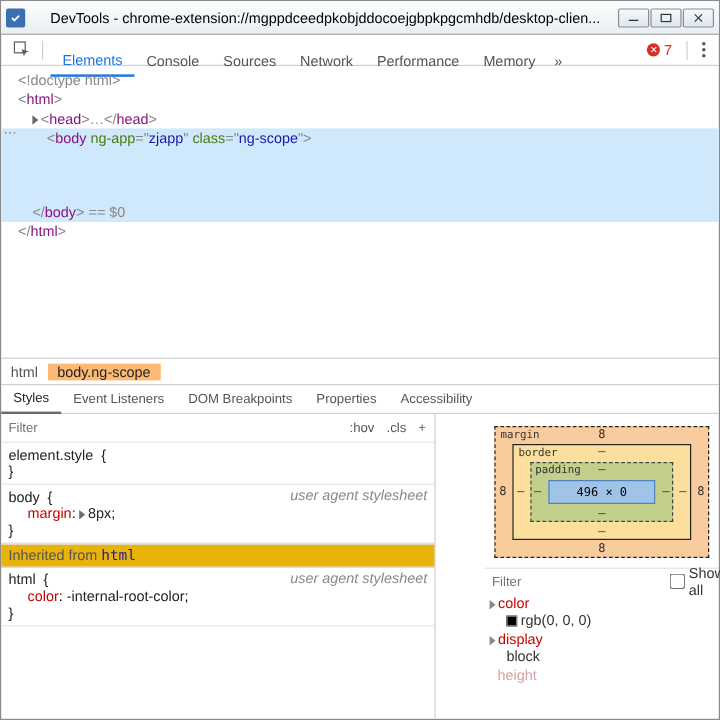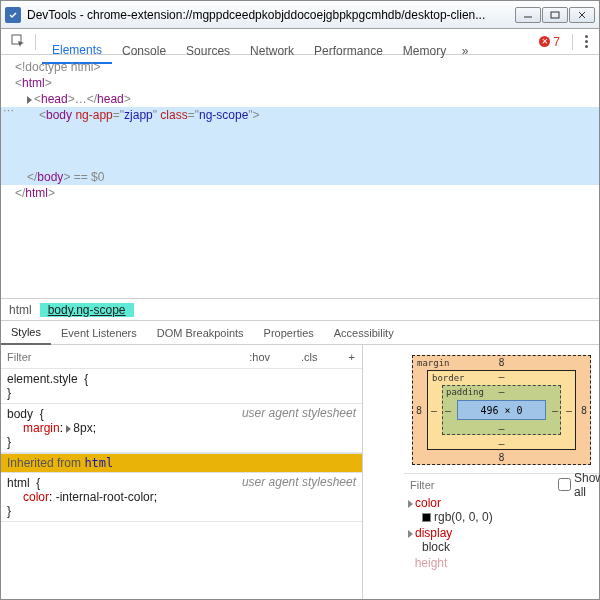--- a/index.html
+++ b/index.html
@@ -1,60 +1,60 @@
 <!DOCTYPE html>
 <html><head>
 <meta charset="utf-8">
 <style>
 * { margin:0; padding:0; box-sizing:border-box; font-family:"Segoe UI",Arial,sans-serif; font-size:12px; }
 body { background:#fff; width:600px; height:600px; overflow:hidden; }
 .window { width:600px; height:600px; border:1px solid #8a8a8a; display:flex; flex-direction:column; }
 .titlebar { height:28px; background:linear-gradient(#fdfefe,#e8eef4); border-bottom:1px solid #a0a0a0; display:flex; align-items:center; padding:0 4px; }
 .titlebar .app-icon { width:16px; height:16px; background:#3c6fb1; border-radius:2px; margin-right:6px; display:flex; align-items:center; justify-content:center; }
 .titlebar .app-icon svg { fill:#fff; }
-.titlebar .title-text { flex:1; color:#000; white-space:nowrap; overflow:hidden; text-overflow:ellipsis; font-size:12px;}
+.titlebar .title-text { flex:1; color:#000; white-space:nowrap; overflow:hidden; text-overflow:ellipsis; font-size:12px;text-align:center;}
 .win-controls { display:flex; gap:1px; }
 .win-btn { width:26px; height:16px; border:1px solid #8a8a8a; background:linear-gradient(#f6f9fc,#dde6ef); border-radius:2px; display:flex; align-items:center; justify-content:center; font-size:10px; }
 .toolbar { height:26px; border-bottom:1px solid #d0d0d0; display:flex; align-items:center; padding:0 6px; gap:2px; }
 .tool-icon { width:22px; height:22px; display:flex; align-items:center; justify-content:center; border-radius:3px; }
 .tool-icon.inspect { color:#5a5a5a; }
 .sep { width:1px; height:16px; background:#d0d0d0; margin:0 4px;}
 .tabs { display:flex; gap:0; flex:1;margin-top:19px; }
 .tab { padding:0 10px; height:26px; display:flex; align-items:center; color:#555; cursor:default; }
 .tab.active { border-bottom:2px solid #1a73e8; color:#1a73e8; }
 .more-tabs { width:18px; display:flex; align-items:center; justify-content:center; color:#555;}
 .err-badge { display:flex; align-items:center; gap:3px; color:#d93025; font-size:11px; padding:0 6px;}
 .err-badge .dot { width:11px; height:11px; border-radius:50%; background:#d93025; color:#fff; font-size:8px; display:flex; align-items:center; justify-content:center; }
 .kebab { width:14px; display:flex; flex-direction:column; align-items:center; gap:2px; padding:0 4px;}
 .kebab span { width:3px; height:3px; background:#5a5a5a; border-radius:50%;}
 .elements { flex:0 0 243px; overflow:auto; font-family:Consolas,Menlo,monospace; font-size:11px; padding:4px 0; position:relative;}
 .line { padding:1px 0 1px 14px; white-space:pre; }
 .line.indent1{ padding-left:26px;}
 .gutter-dots{ position:absolute; left:2px; color:#888; font-size:11px;}
 .tok-punc{color:#888;}
 .tok-tag{color:#881280;}
-.tok-attr{color:#b91c1c;}
+.tok-attr{color:#4d7c0f;}
 .tok-val{color:#1a1aa6;}
 .tok-doctype{color:#888;}
 .tok-eqobj{color:#888;}
 .row-body-sel{height:78px; background:#cfe8fc; padding-left:38px; display:flex; flex-direction:column; justify-content:space-between;}
 .row-body-sel .top{padding-top:1px;}
 .row-body-sel .bottom{padding-bottom:1px; padding-left:0; margin-left:-12px;}
 .tri{display:inline-block;width:0;height:0;border-top:4px solid transparent;border-bottom:4px solid transparent;border-left:5px solid #6d6d6d;margin-right:2px;vertical-align:middle;}
 .breadcrumb{height:22px;border-top:1px solid #d0d0d0;display:flex;align-items:center;font-size:11px;}
 .bc-item{padding:0 8px;color:#555;}
-.bc-item.active{background:#5eead4;color:#222;text-decoration:underline;}
+.bc-item.active{background:#fdba74;color:#222;}
 .sub-tabs{height:25px;border-top:1px solid #d0d0d0;border-bottom:1px solid #d0d0d0;display:flex;align-items:center;gap:0;}
 .sub-tab{padding:0 10px;height:25px;display:flex;align-items:center;color:#555;font-size:11px;}
 .sub-tab.active{border-bottom:2px solid #6a6a6a;color:#222;}
 .lower{flex:1;display:flex;min-height:0;gap:41px;}
 .styles-pane{flex:1;display:flex;flex-direction:column;border-right:1px solid #d0d0d0;min-width:0;}
 .filter-bar{height:24px;border-bottom:1px solid #e5e5e5;display:flex;align-items:center;padding:0 2px 0 6px;}
 .filter-input{flex:1;border:none;outline:none;color:#888;font-size:11px;background:transparent;}
-.filter-ctrl{padding:0 5px;color:#555;font-size:11px;margin-left:21px;}
+.filter-ctrl{padding:0 5px;color:#555;font-size:11px;}
 .rule{padding:3px 6px;border-bottom:1px solid #e5e5e5;font-family:Consolas,Menlo,monospace;font-size:11px;position:relative;}
 .rule.ua .uatxt{position:absolute;right:6px;top:2px;color:#888;font-style:italic;}
 .rule .sel{color:#222;}
 .rule .brace{color:#222;}
 .rule .prop{padding-left:16px;}
 .rule .pn{color:#c80000;}
 .rule .pv{color:#222;}
 .inherit-hdr{background:#eab308;border-top:1px solid #e0e0e0;border-bottom:1px solid #e0e0e0;padding:2px 6px;font-size:11px;color:#555;}
 .inherit-hdr .lnk{color:#1a1aa6;font-family:Consolas,Menlo,monospace;}
 .metrics-pane{width:195px;display:flex;flex-direction:column;}

